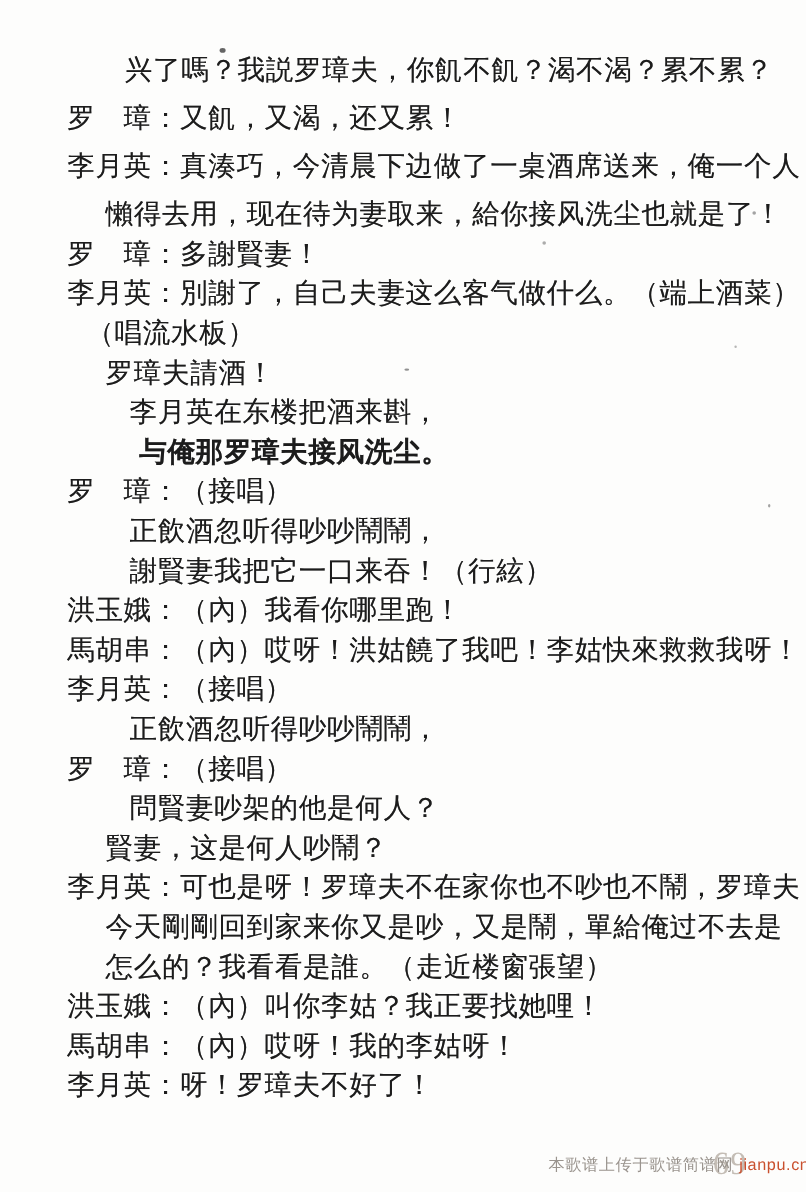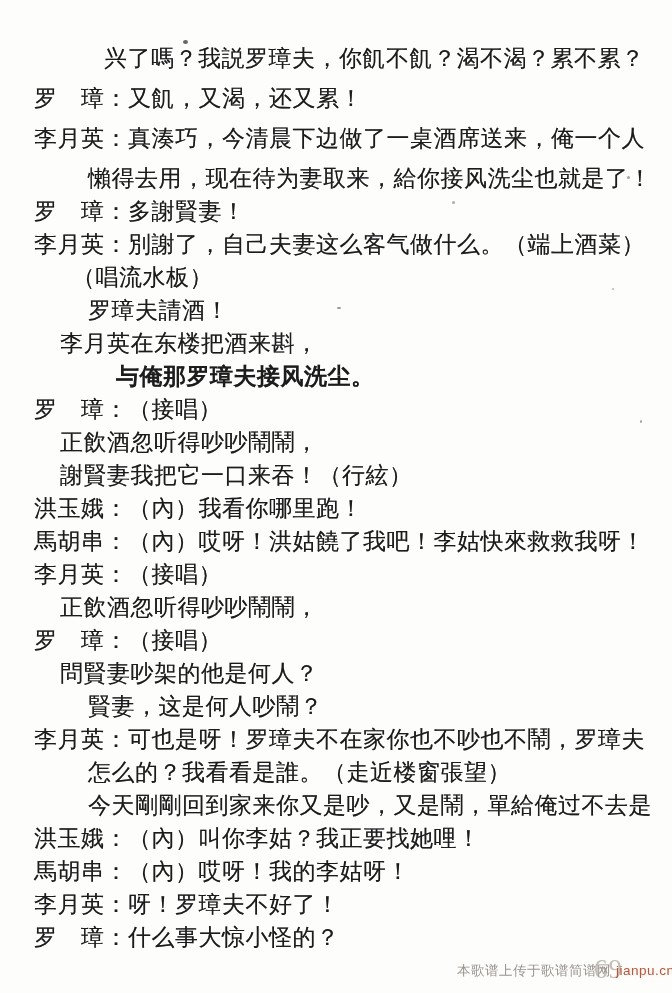--- a/index.html
+++ b/index.html
@@ -22,25 +22,25 @@
   .line{
     font-size:23px;
     line-height:33px;
     letter-spacing:0.5px;
     white-space:nowrap;
     color:#1c1c1c;
     text-shadow:0 0 0.5px rgba(20,20,20,0.55);
   }
   
   .line:nth-child(-n+3){margin-bottom:7px;}
-  .speaker{padding-left:34px;}
+  .speaker{padding-left:56px;}
   .cont{padding-left:88px;}
   .cont2{padding-left:104px;}
   .stage{padding-left:72px;}
-  .verse{padding-left:60px;}
+  .verse{padding-left:108px;}
   .verse2{padding-left:116px;font-weight:bold;}
   .ink-speck{
     position:absolute;
     background:#4a4a4a;
     border-radius:50%;
     opacity:0.85;
   }
   .s1{left:183px;top:40px;width:5px;height:4px;}
   .s2{left:627px;top:176px;width:3px;height:3px;opacity:0.5;}
   .s3{left:452px;top:201px;width:3px;height:3px;opacity:0.45;}
@@ -99,26 +99,25 @@
       <div class="line verse">正飲酒忽听得吵吵鬧鬧，</div>
       <div class="line verse">謝賢妻我把它一口来吞！（行絃）</div>
       <div class="line speaker">洪玉娥：（內）我看你哪里跑！</div>
       <div class="line speaker">馬胡串：（內）哎呀！洪姑饒了我吧！李姑快來救救我呀！</div>
       <div class="line speaker">李月英：（接唱）</div>
       <div class="line verse">正飲酒忽听得吵吵鬧鬧，</div>
       <div class="line speaker">罗　璋：（接唱）</div>
       <div class="line verse">問賢妻吵架的他是何人？</div>
       <div class="line cont">賢妻，这是何人吵鬧？</div>
       <div class="line speaker">李月英：可也是呀！罗璋夫不在家你也不吵也不鬧，罗璋夫</div>
+      <div class="line cont">今天剛剛回到家来你又是吵，又是鬧，單給俺过不去是</div>
       <div class="line cont">怎么的？我看看是誰。（走近楼窗張望）</div>
-      <div class="line cont">今天剛剛回到家来你又是吵，又是鬧，單給俺过不去是</div>
       <div class="line speaker">洪玉娥：（內）叫你李姑？我正要找她哩！</div>
       <div class="line speaker">馬胡串：（內）哎呀！我的李姑呀！</div>
       <div class="line speaker">李月英：呀！罗璋夫不好了！</div>
-      <div class="line speaker">罗　璋：什么事大惊小怪的？</div>
     </div>
 
   <div class="footer">
     <span class="pagenum">69</span>
     <span class="watermark"><span>本歌谱上传于歌谱简谱网</span><span class="brand">jianpu.cn</span></span>
   </div>
 
 </div>
 
 </body></html>

